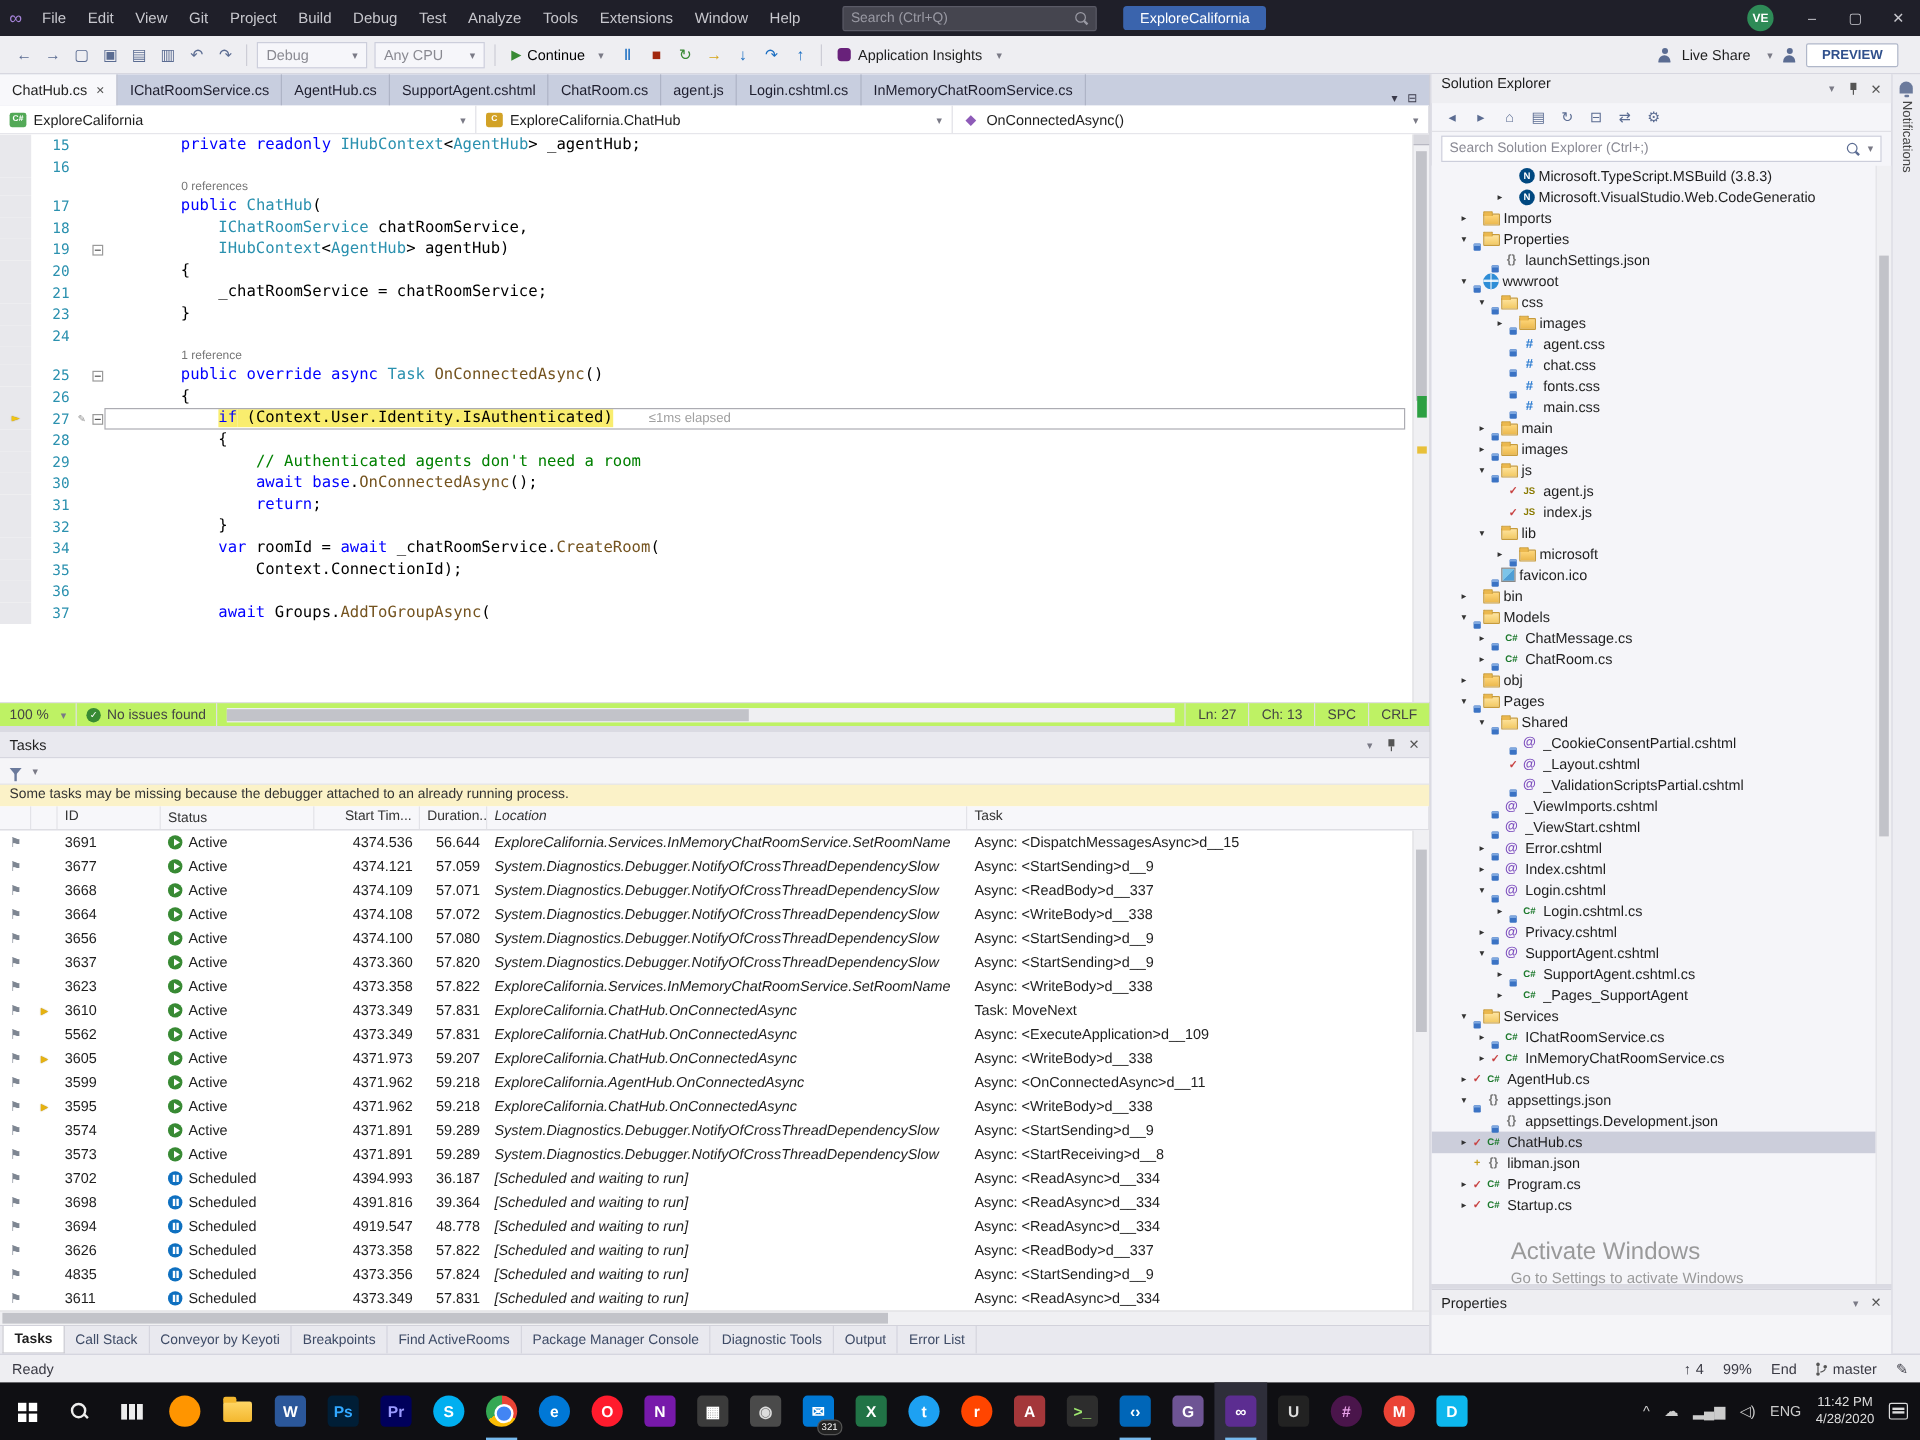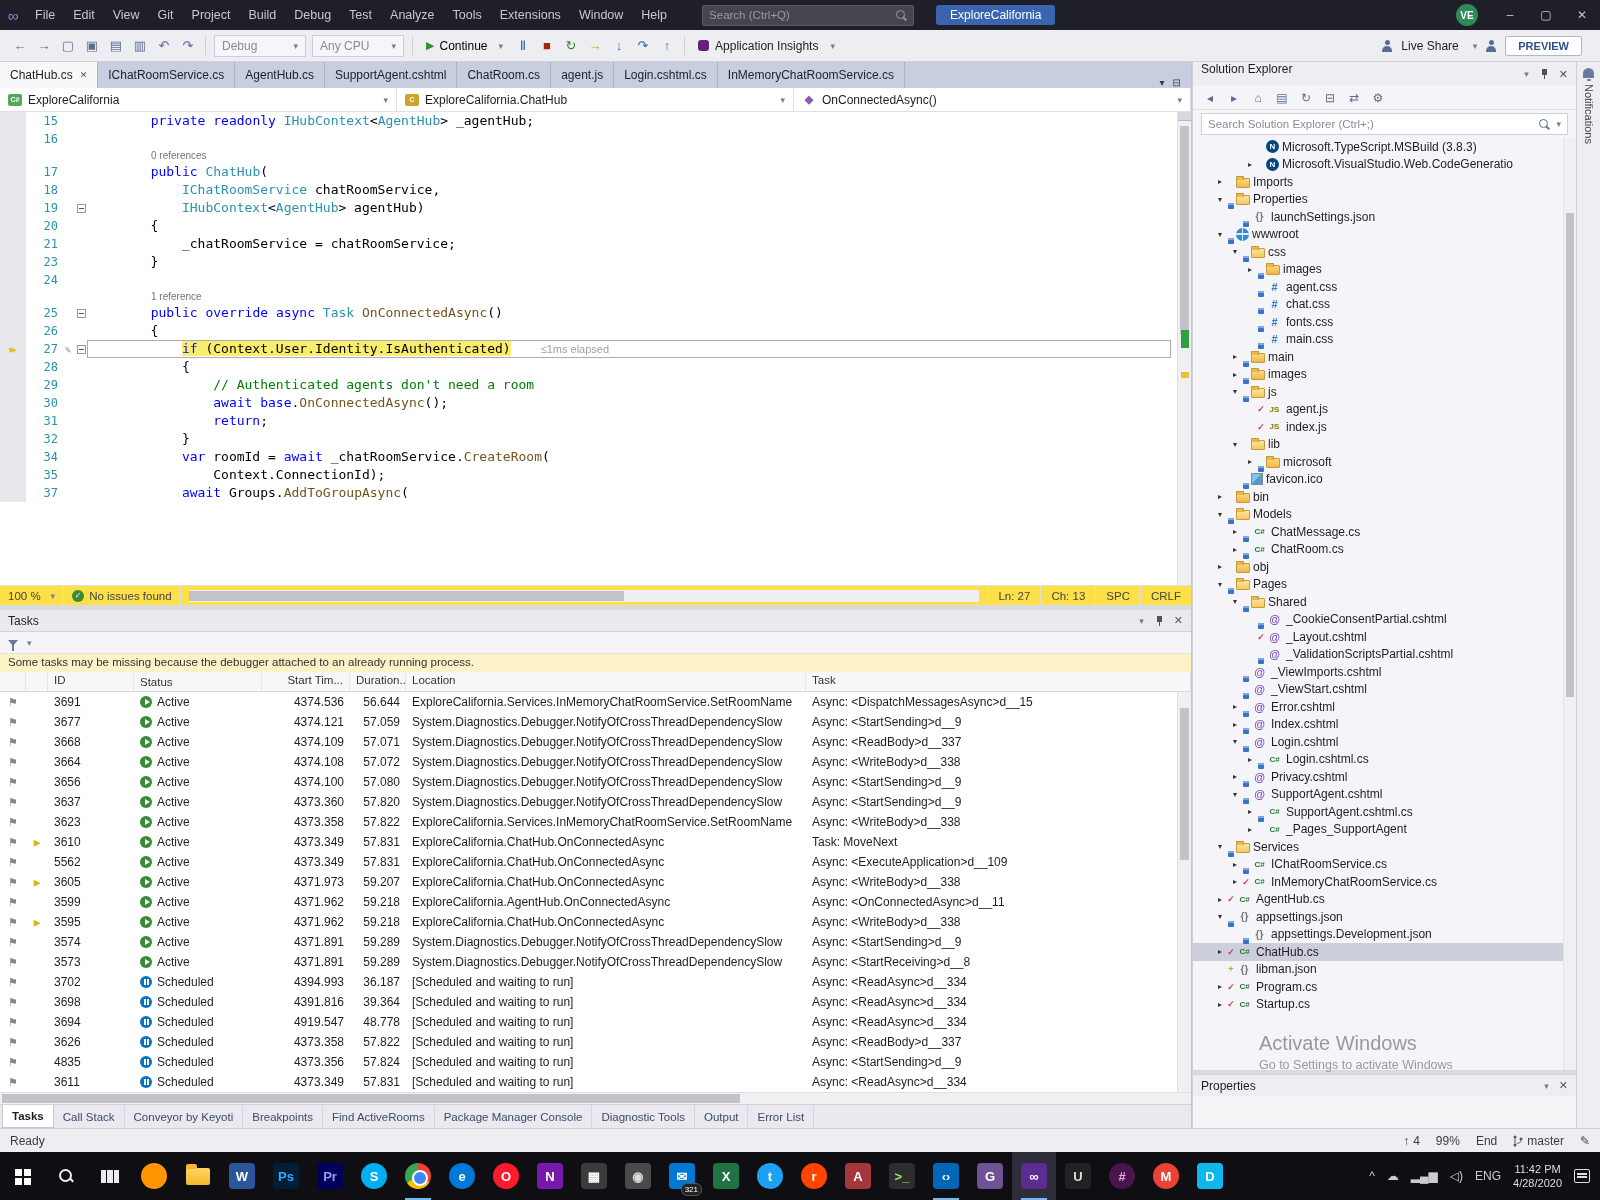--- a/index.html
+++ b/index.html
@@ -99,21 +99,21 @@
   .edit-pencil { color:#8A8A8A; font-size:10px; }
   .perf-tip { font-family:"Liberation Sans",sans-serif; font-size:11px; color:#A0A0A0; margin-left:30px; }
 
   .v-scroll { width:14px; background:#F0F0F3; border-left:1px solid #E0E0E3; position:relative; flex:none; }
   .split-handle { position:absolute; top:0; left:0; right:0; height:9px; background:#D8D8DE; border-bottom:1px solid #B8B8C2; }
   .v-thumb { position:absolute; left:2px; right:2px; top:14px; height:44%; background:#C2C3C9; }
   .mark-green { position:absolute; left:3px; width:8px; top:46%; height:18px; background:#2DA042; }
   .mark-gold { position:absolute; left:3px; width:8px; top:55%; height:6px; background:#E8C03A; }
 
   
-  .editor-strip { height:20px; background:#fde047; border-top:1px solid #E0E0E3; display:flex;
+  .editor-strip { height:20px; background:#bef264; border-top:1px solid #E0E0E3; display:flex;
                   align-items:center; font-size:11.5px; color:#444; flex:none; }
   .zoom { padding:0 8px; display:flex; align-items:center; gap:4px; border-right:1px solid #E0E0E3; height:100%; }
   .health { padding:0 8px; display:flex; align-items:center; gap:5px; border-right:1px solid #E0E0E3; height:100%; }
   .health-ic { width:12px; height:12px; border-radius:50%; background:#388A34; color:#FFF; font-size:8px;
                display:inline-flex; align-items:center; justify-content:center; }
   .h-track { flex:1; height:12px; background:#EFEFF2; margin:0 8px; position:relative; }
   .h-thumb { position:absolute; top:1px; bottom:1px; background:#C2C3C9; }
   .stat-item { padding:0 10px; border-left:1px solid #E0E0E3; height:100%; display:flex; align-items:center; }
 
   .h-splitter { height:5px; background:#DADAE2; flex:none; }
@@ -139,21 +139,21 @@
   .grid-body { flex:1; display:flex; min-height:0; }
   .grid-rows { flex:1; overflow:hidden; }
   .task-row { height:20px; display:flex; font-size:12px; align-items:center; }
   .td { padding:0 6px; overflow:hidden; white-space:nowrap; }
   .col-flag { width:26px; flex:none; text-align:center; }
   .col-arrow { width:22px; flex:none; text-align:center; }
   .col-id { width:86px; flex:none; }
   .col-status { width:128px; flex:none; display:flex; align-items:center; gap:5px; }
   .col-start { width:88px; flex:none; text-align:right; }
   .col-dur { width:56px; flex:none; text-align:right; }
-  .col-loc { width:400px; flex:none; }
+  .col-loc { width:400px; flex:none;font-style:italic; }
   .col-task { flex:1; min-width:0; }
   .flag { color:#7E8692; font-size:11px; }
   .cur-task { color:#E6B210; font-size:10px; text-shadow:0 0 1px #946F00; }
   .st-ic { width:12px; height:12px; border-radius:50%; position:relative; display:inline-block; flex:none; }
   .st-active { background:#388A34; }
   .st-active::after { content:""; position:absolute; left:4.5px; top:3px; border-left:5px solid #FFF;
                       border-top:3px solid transparent; border-bottom:3px solid transparent; }
   .st-sched { background:#0E70C0; }
   .st-sched::after { content:""; position:absolute; left:3.5px; top:3px; width:2px; height:6px;
                      background:#FFF; box-shadow:3px 0 0 #FFF; }
@@ -414,20 +414,21 @@
           <div class="code-line"><span class="gl"></span><span class="ln">25</span><span class="selm"></span><span class="fold"><span class="fold-box"></span></span><span class="code-content"><span class="tok tok-pl">        </span><span class="tok tok-kw">public</span><span class="tok tok-pl"> </span><span class="tok tok-kw">override</span><span class="tok tok-pl"> </span><span class="tok tok-kw">async</span><span class="tok tok-pl"> </span><span class="tok tok-ty">Task</span><span class="tok tok-pl"> </span><span class="tok tok-me">OnConnectedAsync</span><span class="tok tok-pl">()</span></span></div>
           <div class="code-line"><span class="gl"></span><span class="ln">26</span><span class="selm"></span><span class="fold"></span><span class="code-content"><span class="tok tok-pl">        {</span></span></div>
           <div class="code-line current"><span class="gl"><span class="cur-arrow">►</span></span><span class="ln">27</span><span class="selm"><span class="edit-pencil">✎</span></span><span class="fold"><span class="fold-box"></span></span><span class="code-content"><span class="tok tok-pl">            </span><span class="tok tok-kw tok-hl">if</span><span class="tok tok-pl tok-hl"> (Context.User.Identity.IsAuthenticated)</span><span class="perf-tip">≤1ms elapsed</span></span></div>
           <div class="code-line"><span class="gl"></span><span class="ln">28</span><span class="selm"></span><span class="fold"></span><span class="code-content"><span class="tok tok-pl">            {</span></span></div>
           <div class="code-line"><span class="gl"></span><span class="ln">29</span><span class="selm"></span><span class="fold"></span><span class="code-content"><span class="tok tok-pl">                </span><span class="tok tok-cm">// Authenticated agents don't need a room</span></span></div>
           <div class="code-line"><span class="gl"></span><span class="ln">30</span><span class="selm"></span><span class="fold"></span><span class="code-content"><span class="tok tok-pl">                </span><span class="tok tok-kw">await</span><span class="tok tok-pl"> </span><span class="tok tok-kw">base</span><span class="tok tok-pl">.</span><span class="tok tok-me">OnConnectedAsync</span><span class="tok tok-pl">();</span></span></div>
           <div class="code-line"><span class="gl"></span><span class="ln">31</span><span class="selm"></span><span class="fold"></span><span class="code-content"><span class="tok tok-pl">                </span><span class="tok tok-kw">return</span><span class="tok tok-pl">;</span></span></div>
           <div class="code-line"><span class="gl"></span><span class="ln">32</span><span class="selm"></span><span class="fold"></span><span class="code-content"><span class="tok tok-pl">            }</span></span></div>
           <div class="code-line"><span class="gl"></span><span class="ln">34</span><span class="selm"></span><span class="fold"></span><span class="code-content"><span class="tok tok-pl">            </span><span class="tok tok-kw">var</span><span class="tok tok-pl"> roomId = </span><span class="tok tok-kw">await</span><span class="tok tok-pl"> _chatRoomService.</span><span class="tok tok-me">CreateRoom</span><span class="tok tok-pl">(</span></span></div>
           <div class="code-line"><span class="gl"></span><span class="ln">35</span><span class="selm"></span><span class="fold"></span><span class="code-content"><span class="tok tok-pl">                Context.ConnectionId);</span></span></div>
+          <div class="code-line"><span class="gl"></span><span class="ln">36</span><span class="selm"></span><span class="fold"></span><span class="code-content"></span></div>
           <div class="code-line"><span class="gl"></span><span class="ln">37</span><span class="selm"></span><span class="fold"></span><span class="code-content"><span class="tok tok-pl">            </span><span class="tok tok-kw">await</span><span class="tok tok-pl"> Groups.</span><span class="tok tok-me">AddToGroupAsync</span><span class="tok tok-pl">(</span></span></div>
         </div>
       <div class="v-scroll">
         <span class="split-handle"></span>
         <span class="v-thumb"></span>
         <span class="mark-green"></span>
         <span class="mark-gold"></span>
       </div>
     </div>
 

